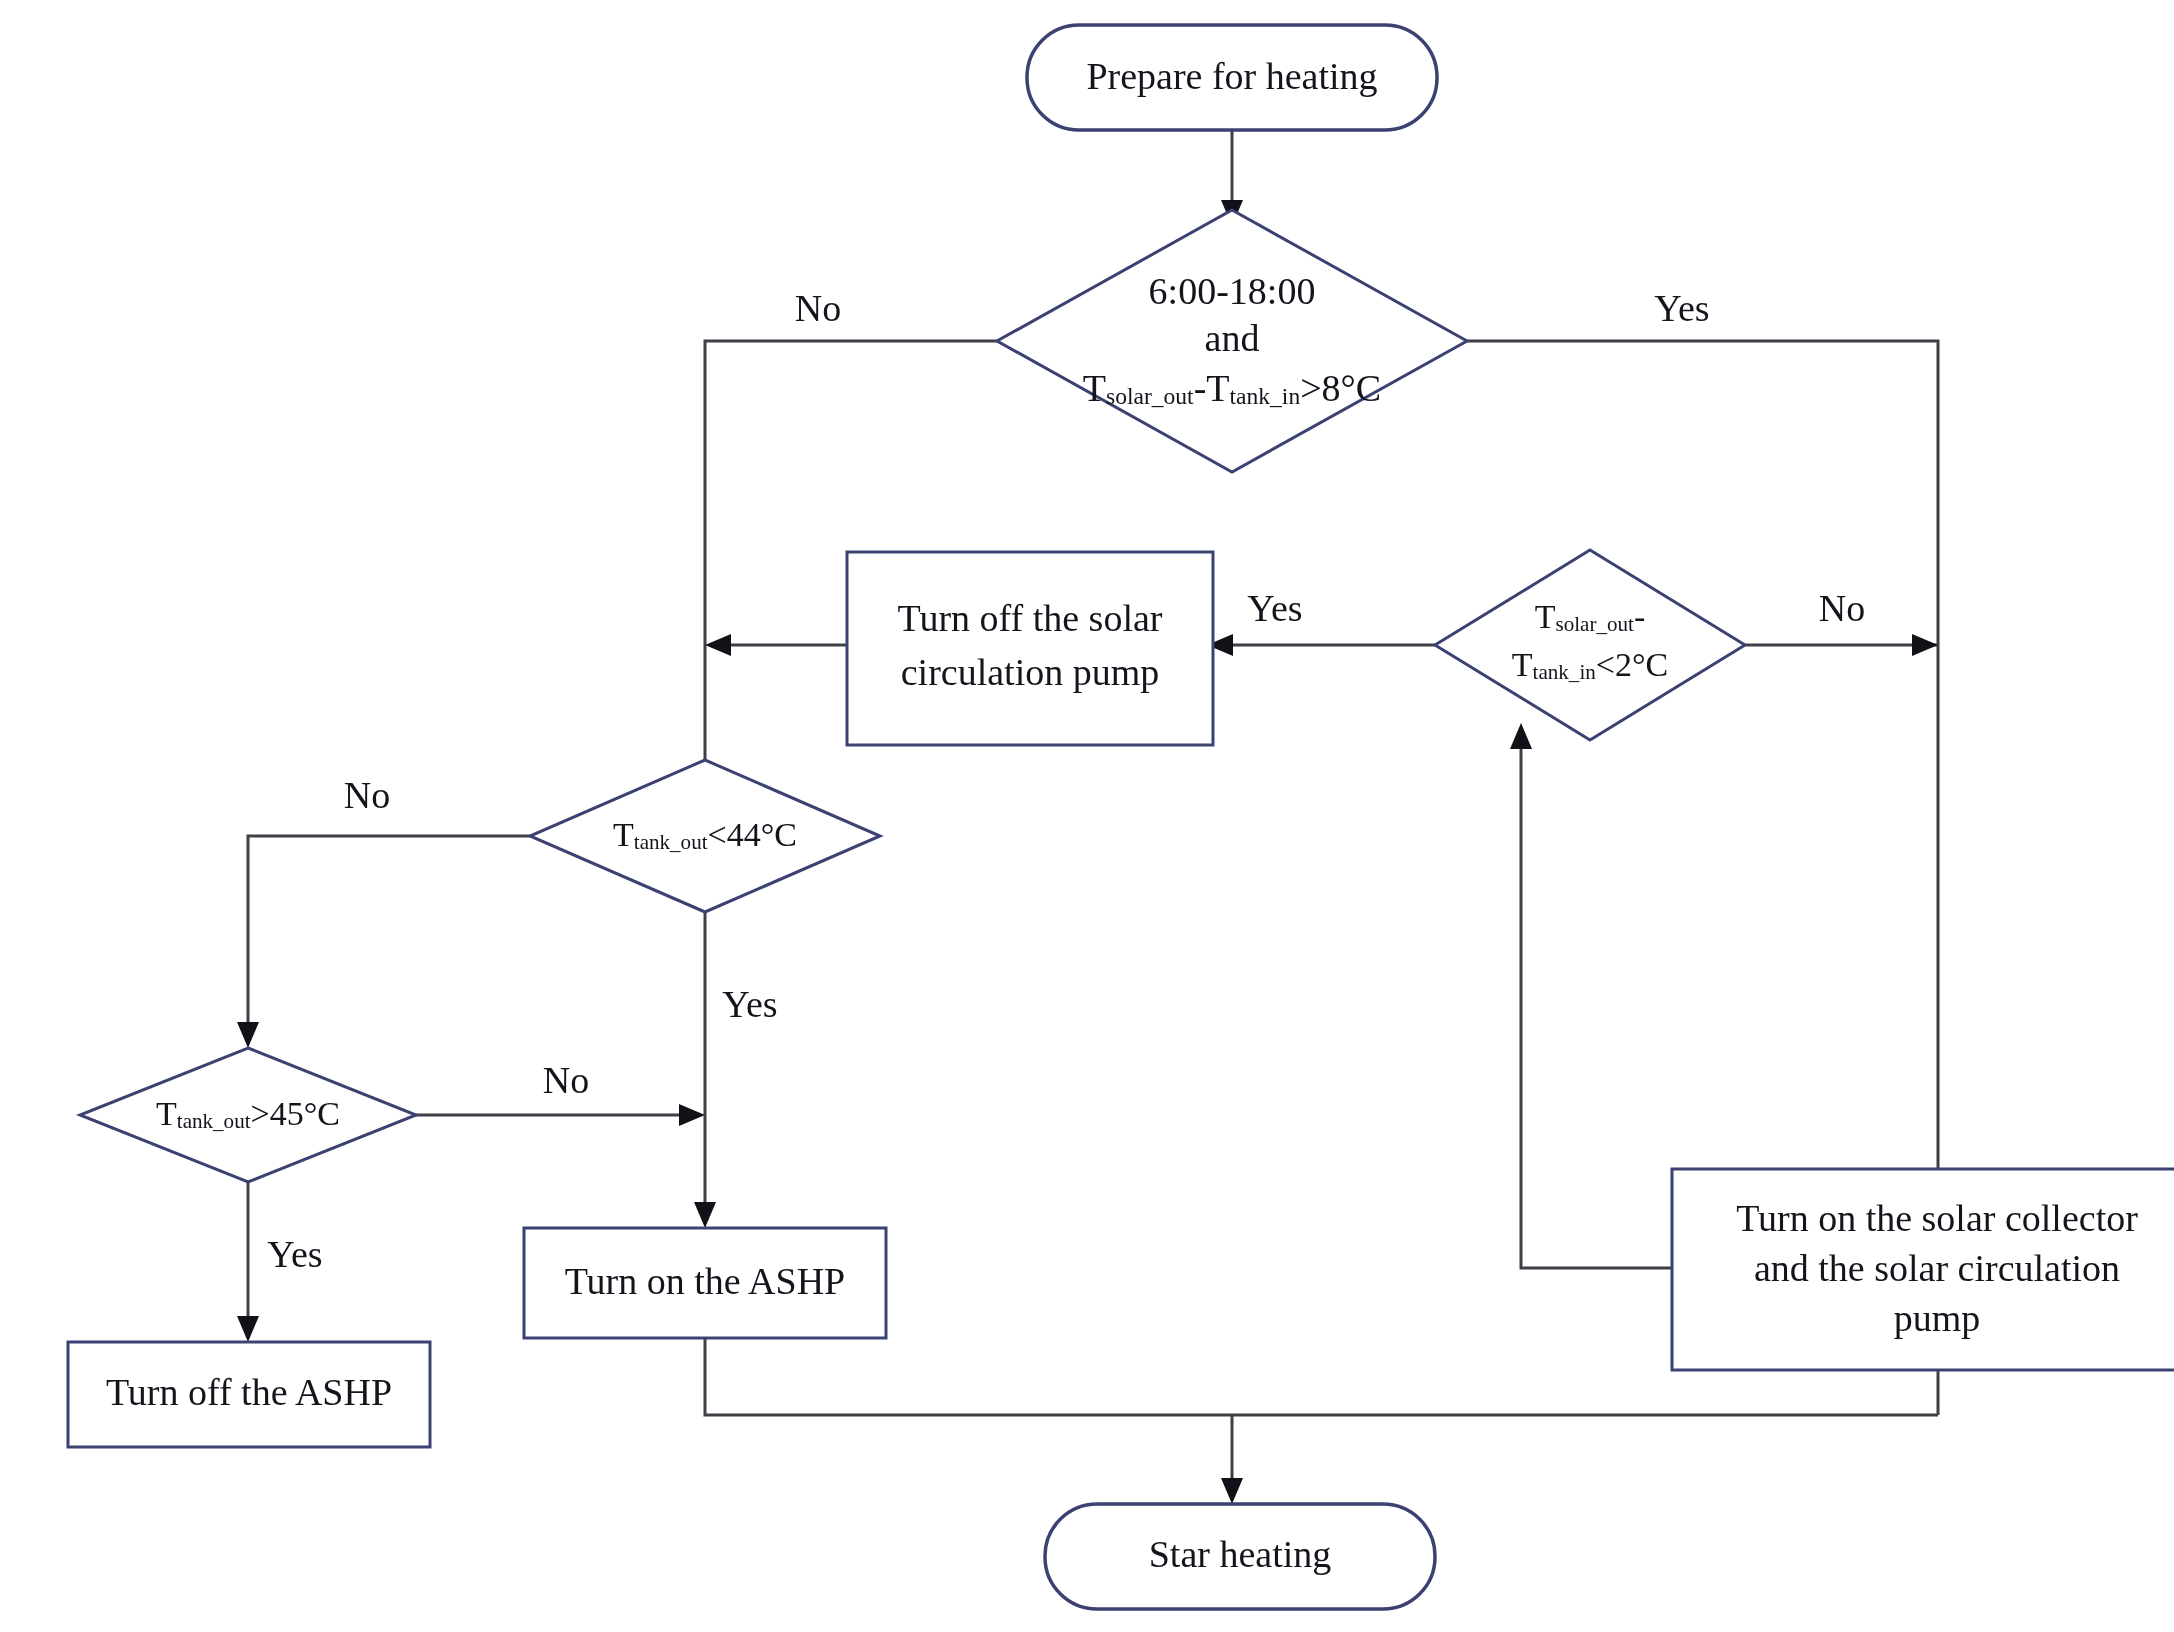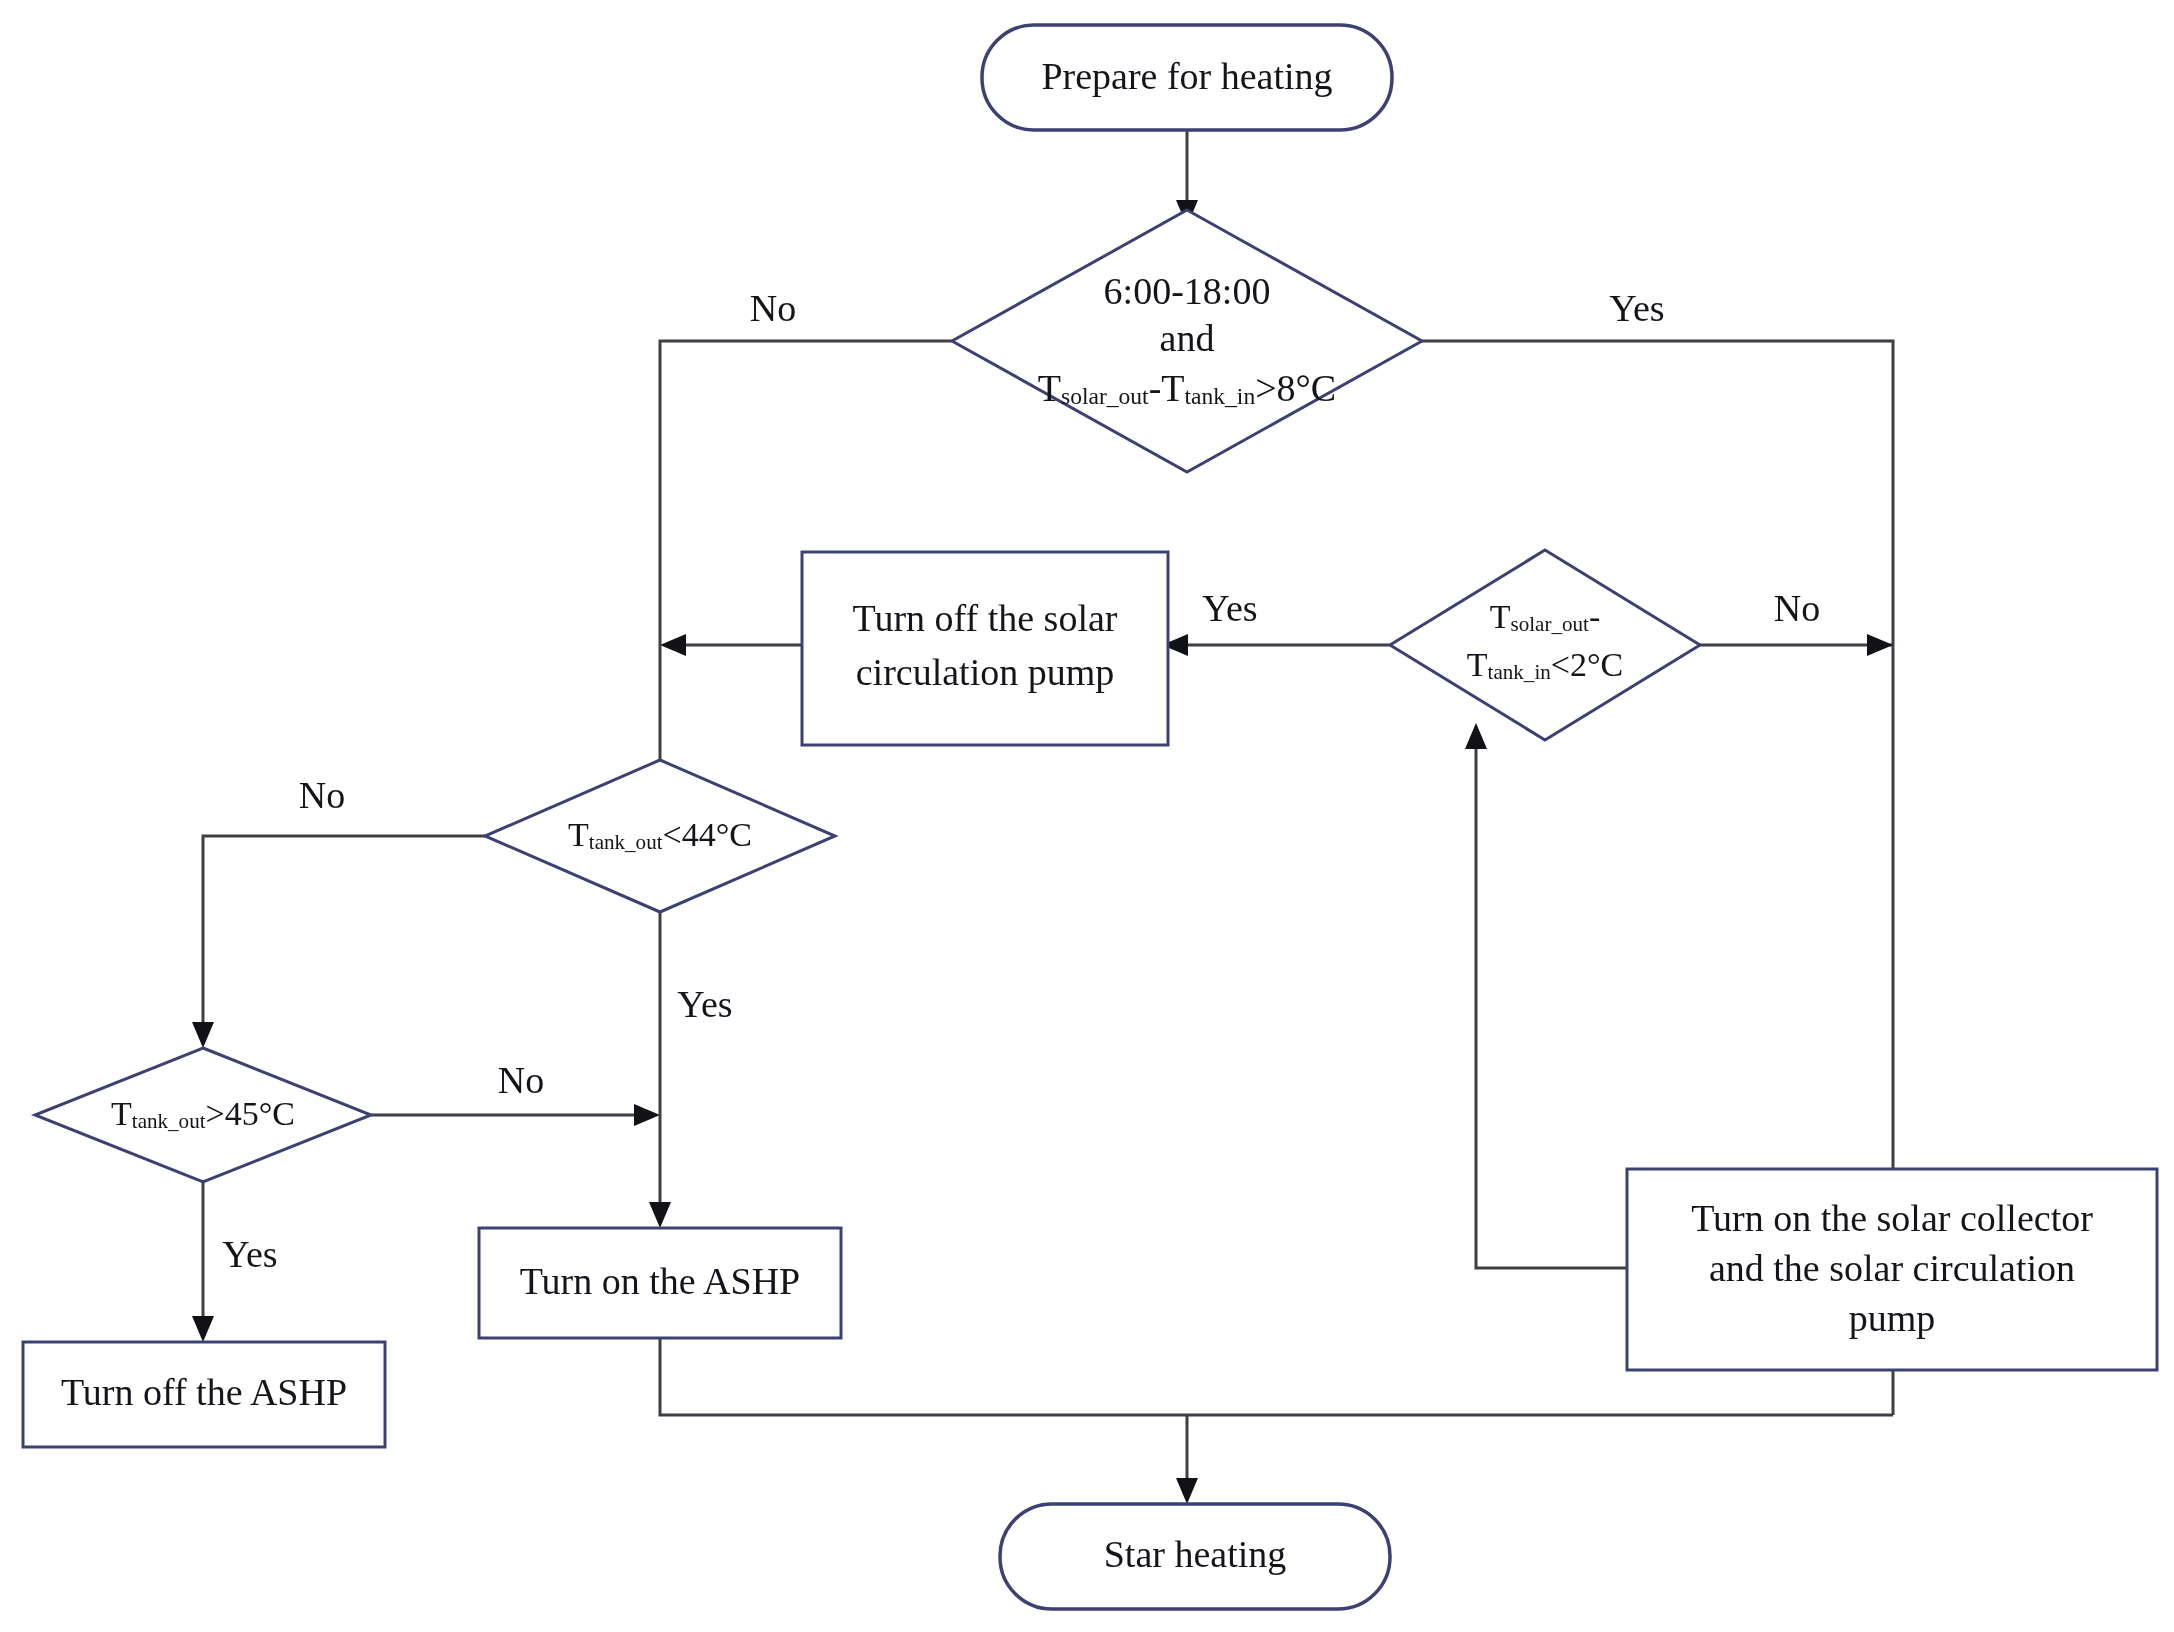--- a/index.html
+++ b/index.html
@@ -10,20 +10,21 @@
   body {
     width: 2174px;
     height: 1632px;
     font-family: "Liberation Serif", "DejaVu Serif", serif;
     overflow: hidden;
   }
   #flowchart-root {
     position: relative;
     width: 1748px;
     height: 1632px;
+    padding-left: 45px;
   }
   svg#flow-svg {
     display: block;
     width: 2174px;
     height: 1632px;
   }
   .node-shape {
     fill: #ffffff;
     stroke: #3b4272;
     stroke-width: 3;

